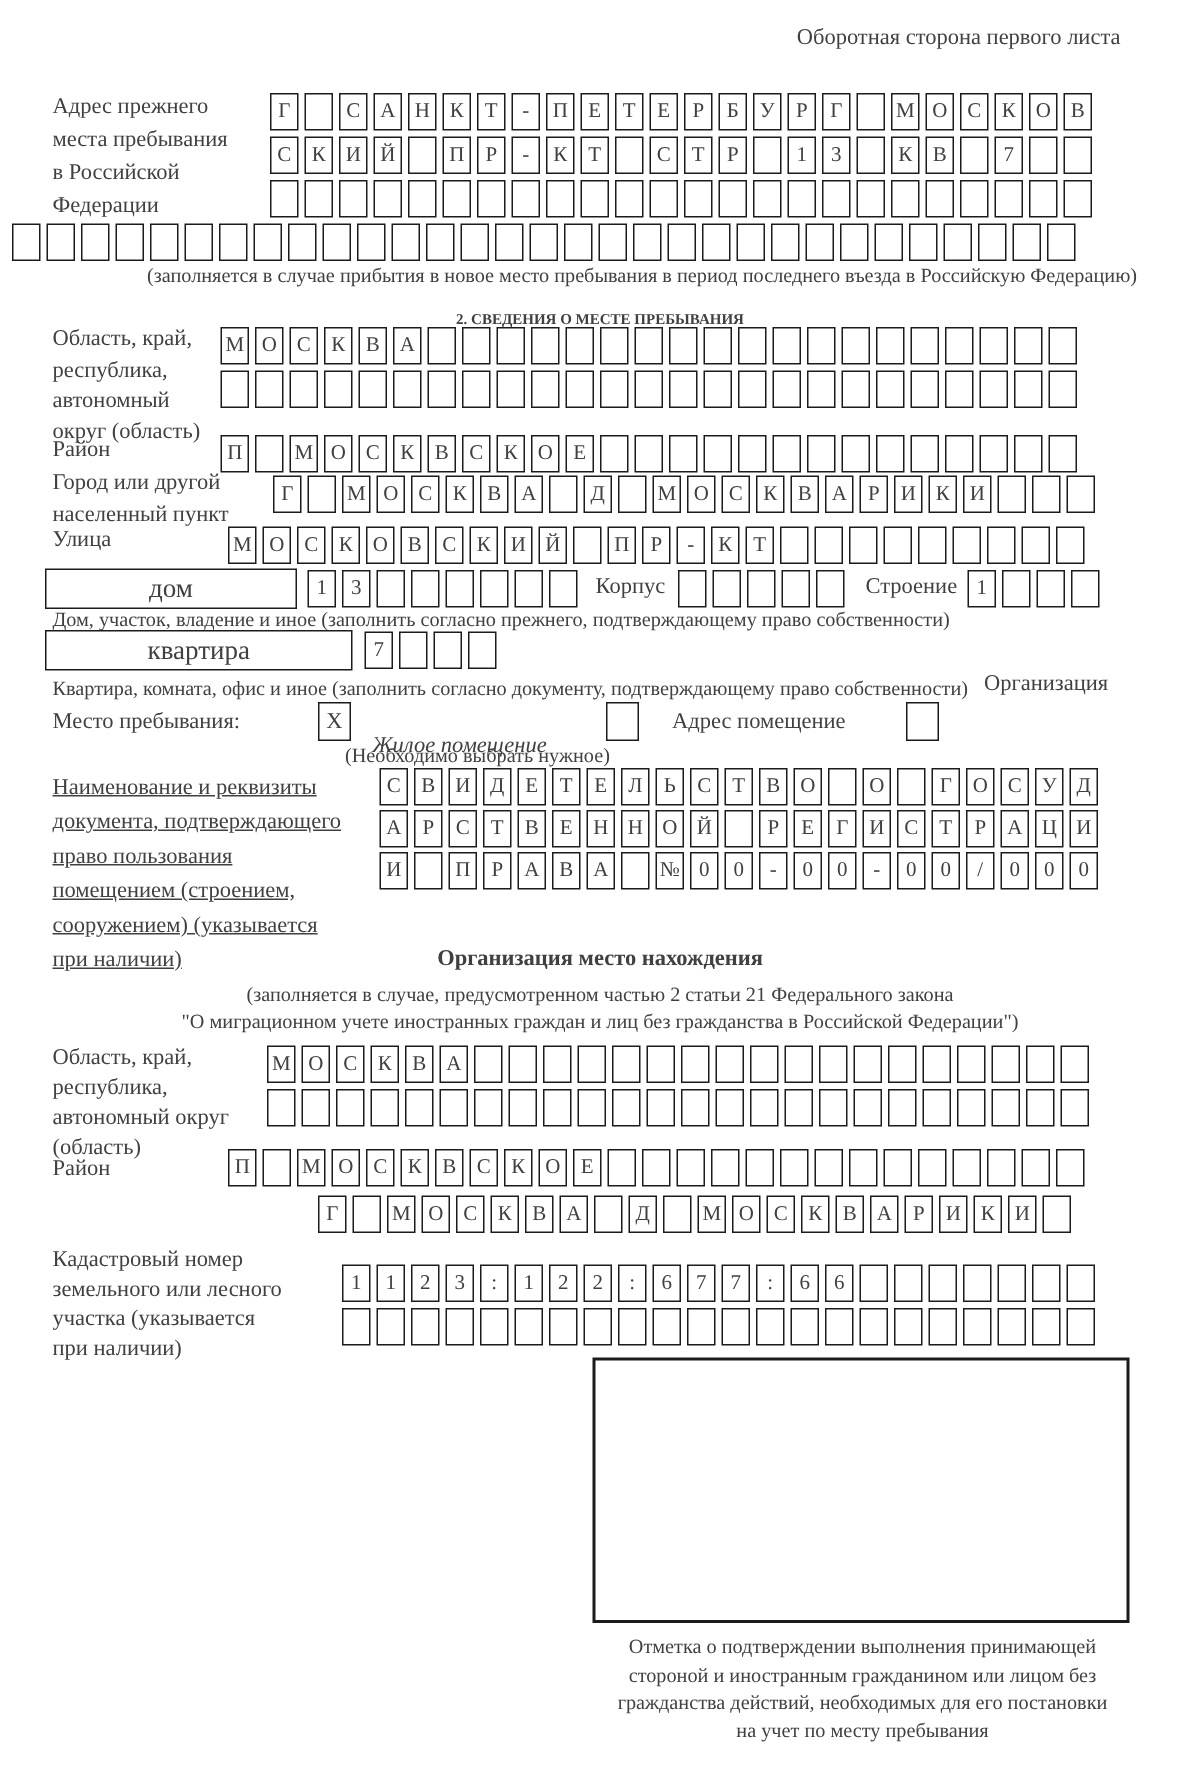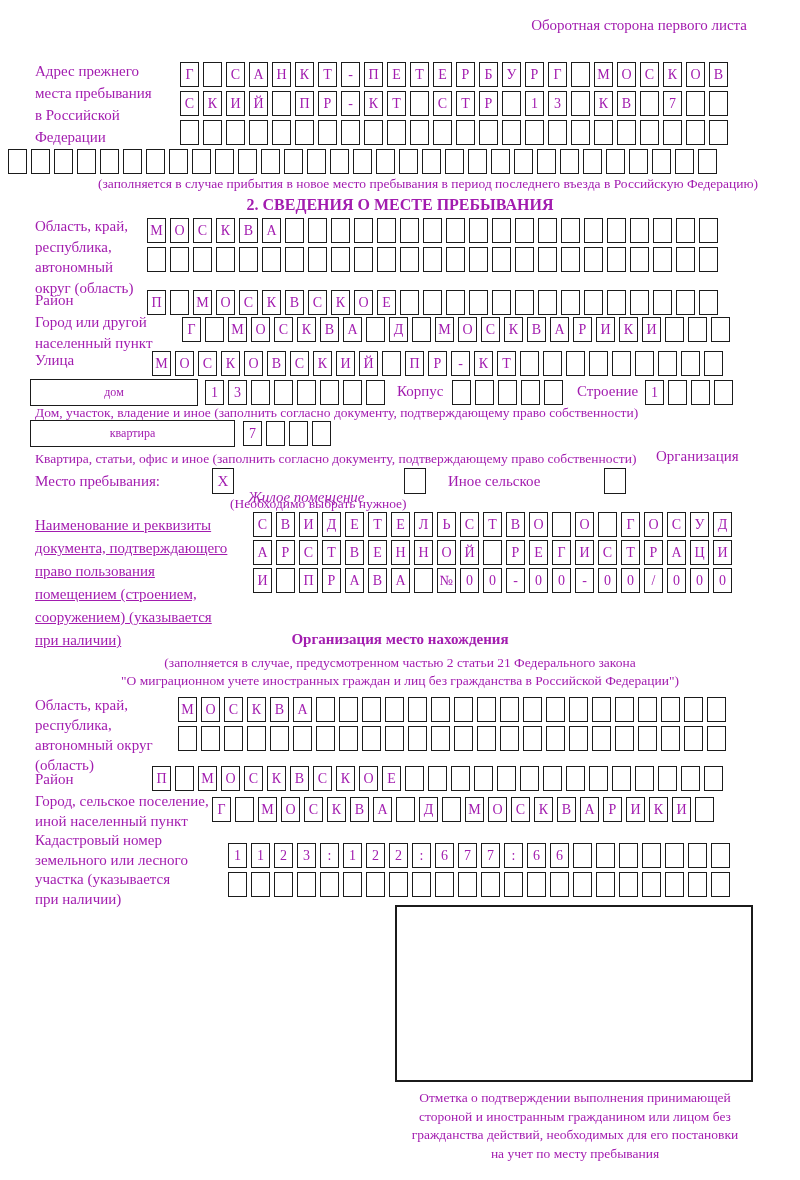--- a/index.html
+++ b/index.html
@@ -1,28 +1,28 @@
 <!DOCTYPE html>
 <html><head>
 <meta charset="utf-8">
 <style>
   html,body{margin:0;padding:0;background:#fff;}
-  .page{position:relative;width:800px;height:1180px;background:#ffffff;color:#a21caf;
+  .page{position:relative;width:800px;height:1180px;background:#ffffff;color:#404040;
         font-family:"Liberation Serif","DejaVu Serif",serif;overflow:hidden;}
   .lbl{position:absolute;font-size:15px;line-height:21px;white-space:pre-line;}
   .txt{position:absolute;font-size:15px;}
   .note{position:absolute;font-size:13.5px;}
   .center{left:0;width:800px;text-align:center;}
   .bold{font-weight:bold;}
   .cells{position:absolute;display:flex;gap:4px;}
   .cell{width:19px;height:25px;border:1.6px solid #1b1b1b;box-sizing:border-box;
         display:flex;align-items:center;justify-content:center;
         font-size:14px;background:#fff;flex:0 0 auto;}
   .fieldbox{position:absolute;height:27px;border:1.6px solid #1b1b1b;box-sizing:border-box;
-        display:flex;align-items:center;justify-content:center;font-size:12px;background:#fff;}
+        display:flex;align-items:center;justify-content:center;font-size:18px;background:#fff;}
   .chk{position:absolute;width:22px;height:26px;border:1.6px solid #1b1b1b;box-sizing:border-box;
         display:flex;align-items:center;justify-content:center;font-size:15px;background:#fff;}
   .stamp{position:absolute;border:2px solid #1b1b1b;box-sizing:border-box;background:#fff;}
 </style>
 </head>
 <body>
 
 <div class="page">
 
   <div class="txt" style="top:17px;left:395px;width:352px;text-align:right;">Оборотная сторона первого листа</div>
@@ -137,21 +137,21 @@
       <span class="cell"></span>
       <span class="cell"></span>
       <span class="cell"></span>
       <span class="cell"></span>
       <span class="cell"></span>
       <span class="cell"></span>
       <span class="cell"></span>
     </div>
   <div class="note center" style="top:176px;padding-left:28px;">(заполняется в случае прибытия в новое место пребывания в период последнего въезда в Российскую Федерацию)</div>
 
-  <div class="txt center bold" style="top:196px;font-size:16px;">2. СВЕДЕНИЯ О МЕСТЕ ПРЕБЫВАНИЯ</div>
+  <div class="txt center bold" style="top:208px;font-size:10px;">2. СВЕДЕНИЯ О МЕСТЕ ПРЕБЫВАНИЯ</div>
 
   <div class="lbl" style="left:35px;top:216px;line-height:20.5px;">Область, край,
 республика,
 автономный
 округ (область)</div>
   <div class="cells" style="left:147px;top:218px;">
       <span class="cell">М</span>
       <span class="cell">О</span>
       <span class="cell">С</span>
       <span class="cell">К</span>
@@ -311,36 +311,36 @@
       <span class="cell"></span>
       <span class="cell"></span>
     </div>
   <div class="txt" style="left:577px;top:383px;">Строение</div>
   <div class="cells" style="left:645px;top:380px;">
       <span class="cell">1</span>
       <span class="cell"></span>
       <span class="cell"></span>
       <span class="cell"></span>
     </div>
-  <div class="note" style="left:35px;top:405px;">Дом, участок, владение и иное (заполнить согласно документу, подтверждающему право собственности)</div>
+  <div class="note" style="left:35px;top:405px;">Дом, участок, владение и иное (заполнить согласно прежнего, подтверждающему право собственности)</div>
 
   <div class="fieldbox" style="left:30px;top:420px;width:205px;">квартира</div>
   <div class="cells" style="left:243px;top:421px;">
       <span class="cell">7</span>
       <span class="cell"></span>
       <span class="cell"></span>
       <span class="cell"></span>
     </div>
-  <div class="note" style="left:35px;top:451px;">Квартира, статьи, офис и иное (заполнить согласно документу, подтверждающему право собственности)</div>
+  <div class="note" style="left:35px;top:451px;">Квартира, комната, офис и иное (заполнить согласно документу, подтверждающему право собственности)</div>
 
   <div class="txt" style="left:35px;top:473px;">Место пребывания:</div>
   <div class="chk" style="left:212px;top:468px;">X</div>
   <div class="txt" style="left:248px;top:489px;font-style:italic;">Жилое помещение</div>
   <div class="chk" style="left:404px;top:468px;"></div>
-  <div class="txt" style="left:448px;top:473px;">Иное сельское</div>
+  <div class="txt" style="left:448px;top:473px;">Адрес помещение</div>
   <div class="chk" style="left:604px;top:468px;"></div>
   <div class="txt" style="left:656px;top:448px;">Организация</div>
   <div class="note" style="left:230px;top:496px;">(Необходимо выбрать нужное)</div>
 
   <div class="lbl" style="left:35px;top:514px;line-height:23px;text-decoration:underline;">Наименование и реквизиты
 документа, подтверждающего
 право пользования
 помещением (строением,
 сооружением) (указывается
 при наличии)</div>
@@ -497,22 +497,20 @@
       <span class="cell"></span>
       <span class="cell"></span>
       <span class="cell"></span>
       <span class="cell"></span>
       <span class="cell"></span>
       <span class="cell"></span>
       <span class="cell"></span>
       <span class="cell"></span>
     </div>
 
-  <div class="lbl" style="left:35px;top:791px;line-height:20px;">Город, сельское поселение,
-иной населенный пункт</div>
   <div class="cells" style="left:212px;top:797px;">
       <span class="cell">Г</span>
       <span class="cell"></span>
       <span class="cell">М</span>
       <span class="cell">О</span>
       <span class="cell">С</span>
       <span class="cell">К</span>
       <span class="cell">В</span>
       <span class="cell">А</span>
       <span class="cell"></span>

